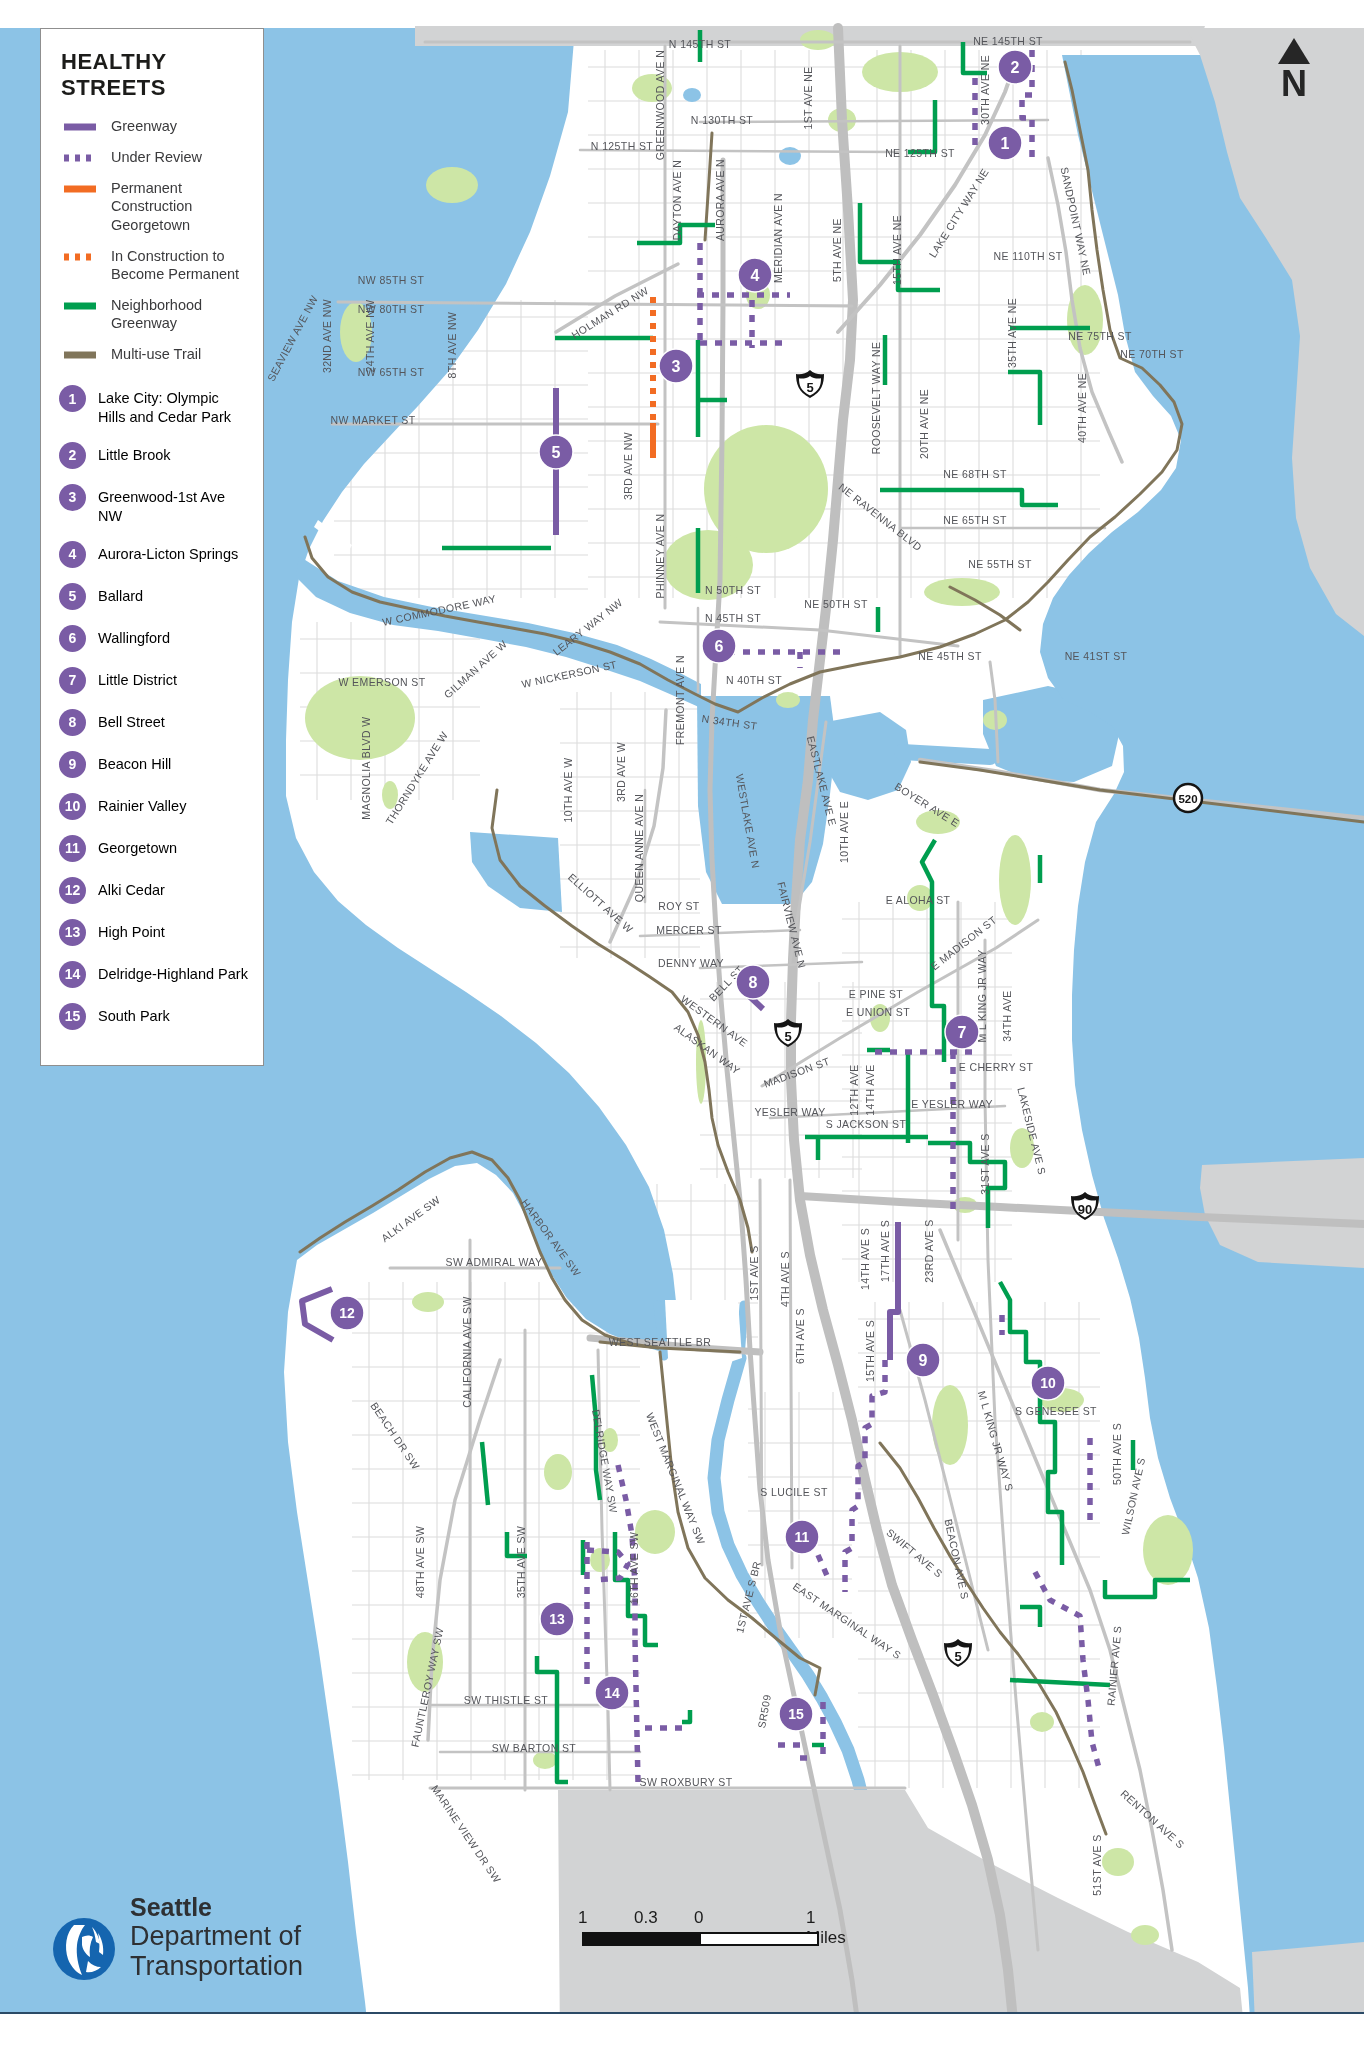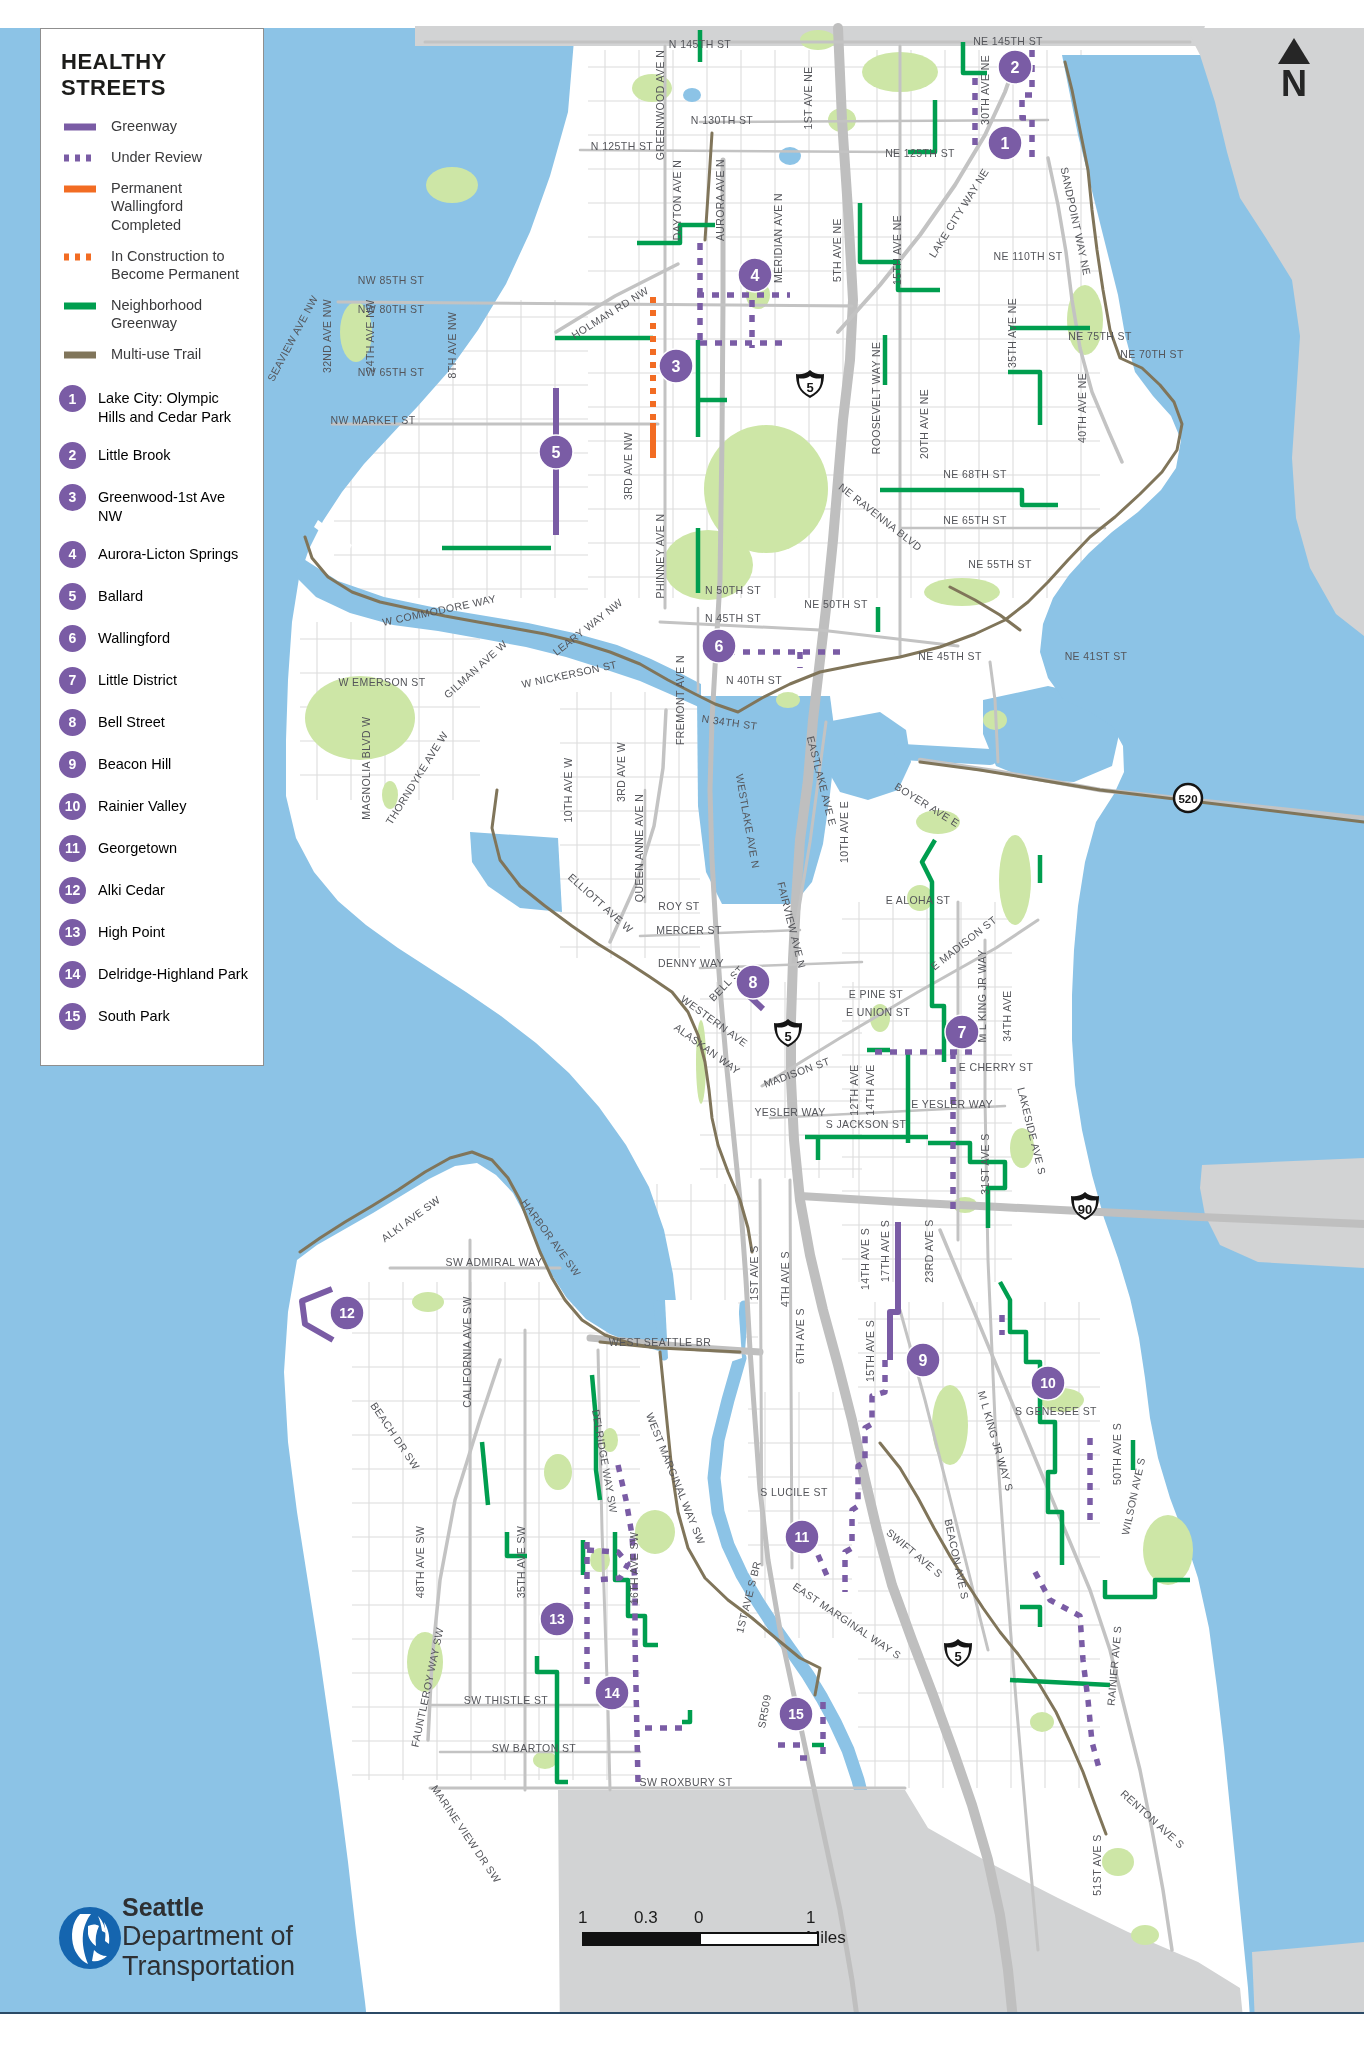--- a/index.html
+++ b/index.html
@@ -25,21 +25,21 @@
               border-bottom:26px solid #262626;margin:0 auto;}
   #north .n{font-size:36px;font-weight:bold;color:#262626;line-height:1;margin-top:2px;}
   
   #scalebar{position:absolute;left:560px;top:1908px;width:290px;z-index:15;color:#1c1c1c;}
   #scalebar .ticks{position:relative;height:20px;font-size:17px;}
   #scalebar .ticks b{position:absolute;font-weight:normal;}
   #scalebar .bar{position:relative;height:14px;margin-top:4px;width:237px;margin-left:22px;
                  border:2px solid #111;box-sizing:border-box;background:#fff;}
   #scalebar .bar .black{position:absolute;left:0;top:0;bottom:0;width:50%;background:#111;}
   
-  #logo{position:absolute;left:58px;top:1894px;display:flex;align-items:center;z-index:15;}
+  #logo{position:absolute;left:52px;top:1894px;display:flex;gap:14px;align-items:flex-end;z-index:15;}
   #logo .txt{color:#2e3033;}
   #logo .l1{font-size:25px;font-weight:bold;line-height:1.08;}
   #logo .l2,#logo .l3{font-size:27px;line-height:1.12;}
   #bottom-strip{position:absolute;left:0;top:2014px;width:1364px;height:34px;background:#fff;z-index:12;}
   #bottom-line{position:absolute;left:0;top:2012px;width:1364px;height:2px;background:#2b4a66;z-index:12;}
 </style>
 </head>
 <body>
 
 <div id="stage">
@@ -594,21 +594,21 @@
         <div class="lg-line">
           <svg width="34" height="12">
             <line x1="1" y1="6" x2="33" y2="6" stroke="#7a5ca5" stroke-width="7" stroke-dasharray="5 6"></line>
           </svg>
           <span>Under Review</span>
         </div>
         <div class="lg-line">
           <svg width="34" height="12">
             <line x1="1" y1="6" x2="33" y2="6" stroke="#f26c23" stroke-width="7"></line>
           </svg>
-          <span>Permanent Wallingford Completed</span>
+          <span>Permanent Construction Georgetown</span>
         </div>
         <div class="lg-line">
           <svg width="34" height="12">
             <line x1="1" y1="6" x2="33" y2="6" stroke="#f26c23" stroke-width="7" stroke-dasharray="5 6"></line>
           </svg>
           <span>In Construction to Become Permanent</span>
         </div>
         <div class="lg-line">
           <svg width="34" height="12">
             <line x1="1" y1="6" x2="33" y2="6" stroke="#009e4f" stroke-width="7"></line>

